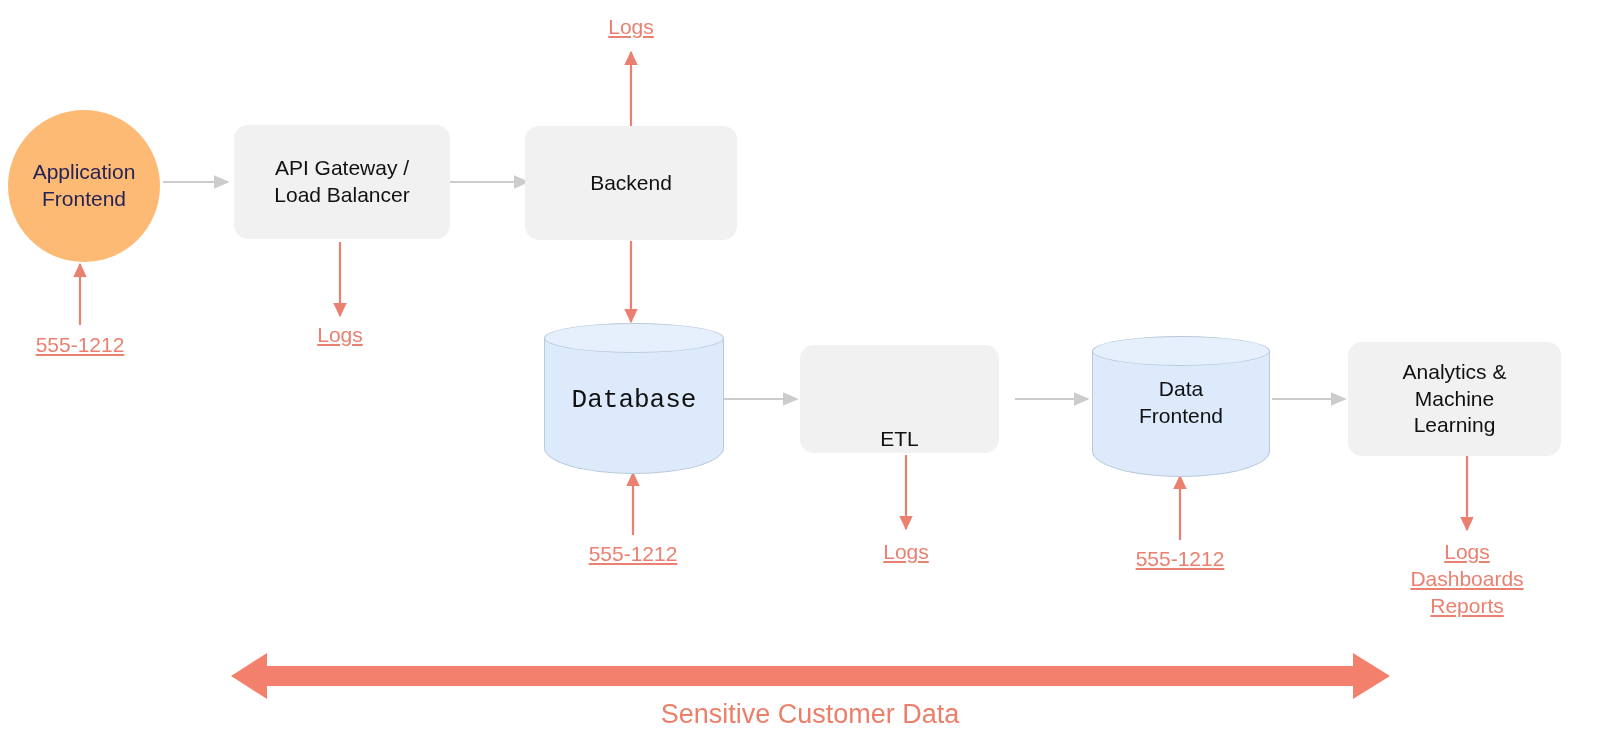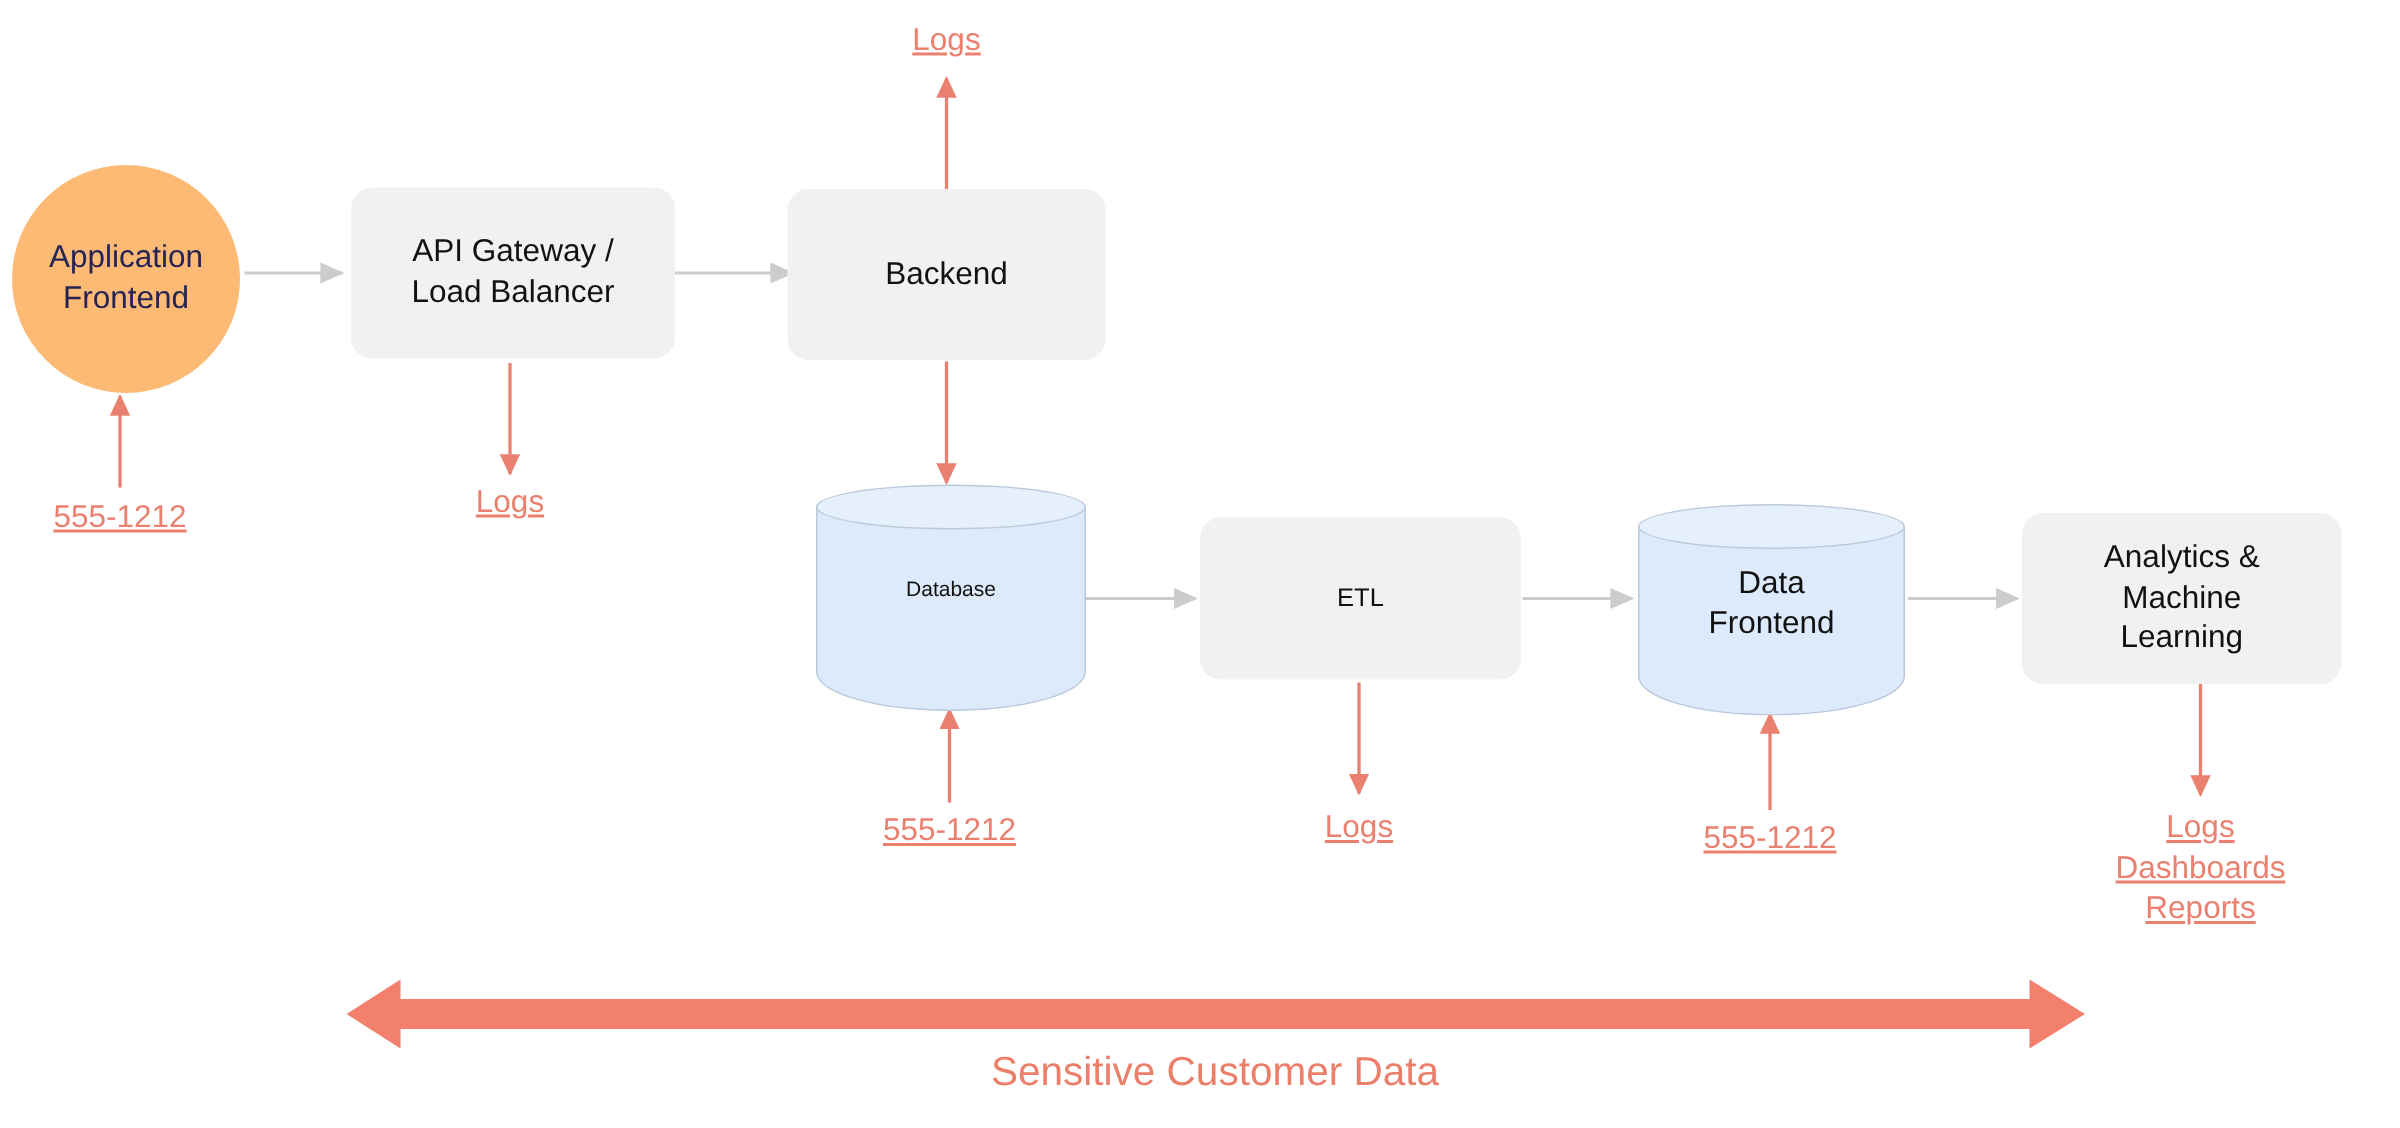--- a/index.html
+++ b/index.html
@@ -173,24 +173,24 @@
   </div>
 
   <div class="node rect" style="left:234px; top:125px; width:216px; height:114px; font-size:21px;">
     <span class="node-label">API Gateway /
 Load Balancer</span>
   </div>
 
   <div class="cyl" style="left:544px; top:323px; width:180px; height:150px;">
     <div class="cyl-body" style="top:15px; height:135px;"></div>
     <div class="cyl-top" style="top:0;"></div>
-    <div class="cyl-text" style="top:61px; font-size:14px;">Database</div>
-  </div>
-
-  <div class="node rect" style="left:800px; top:345px; width:214px; height:108px; font-size:17px;">
+    <div class="cyl-text" style="top:61px; font-size:26px;font-family:Liberation Mono, monospace;">Database</div>
+  </div>
+
+  <div class="node rect" style="left:800px; top:345px; width:199px; height:108px; font-size:21px;align-items:flex-end;">
     <span class="node-label">ETL</span>
   </div>
 
   <div class="cyl" style="left:1092px; top:336px; width:178px; height:140px;">
     <div class="cyl-body" style="top:15px; height:125px;"></div>
     <div class="cyl-top" style="top:0;"></div>
     <div class="cyl-text" style="top:40px; font-size:21px;">Data
 Frontend</div>
   </div>
 

